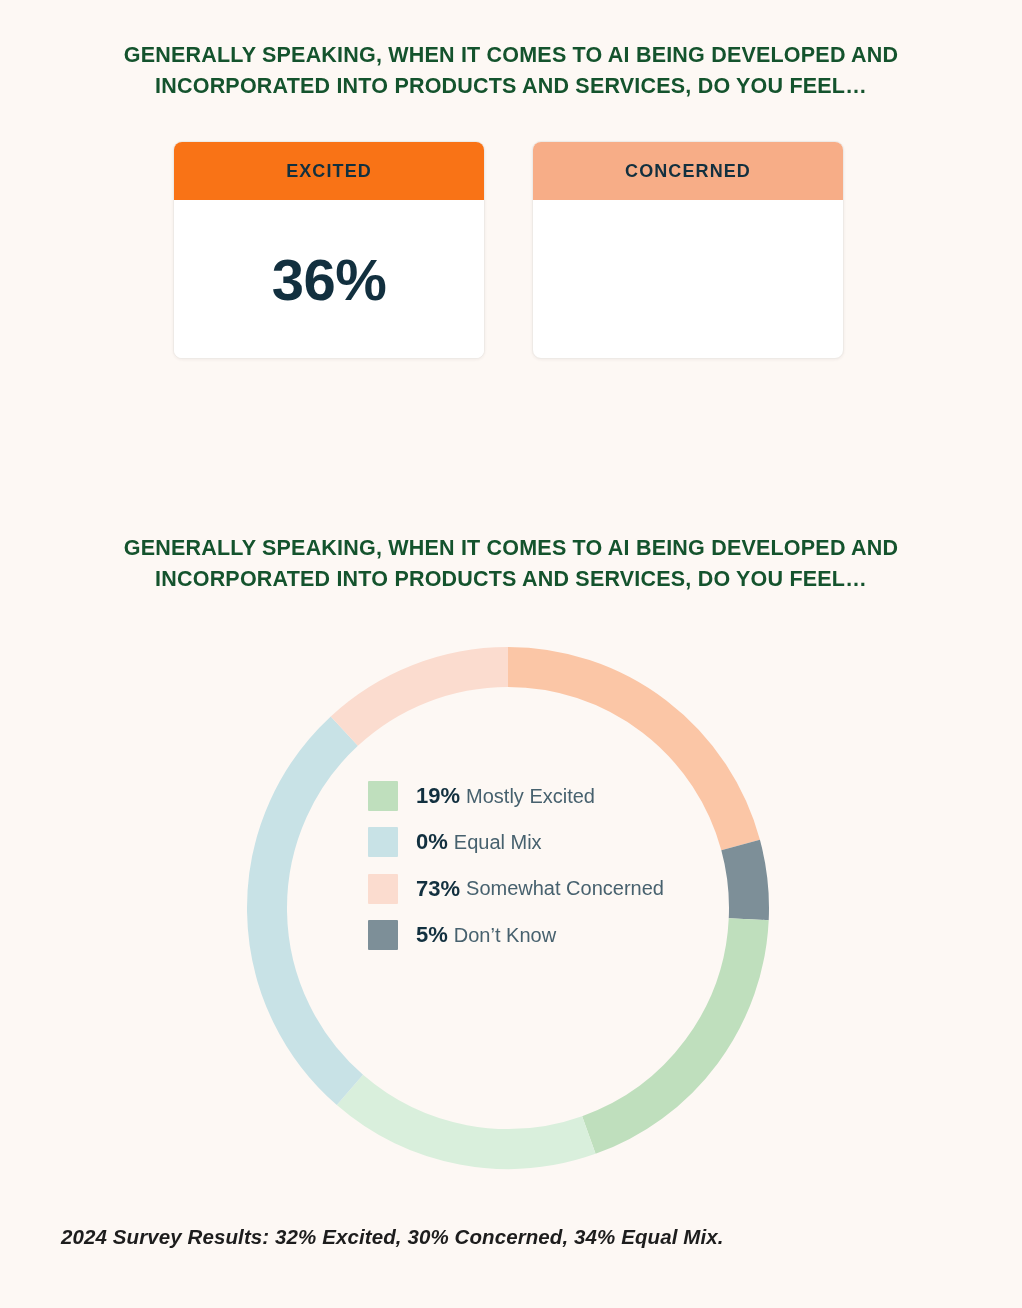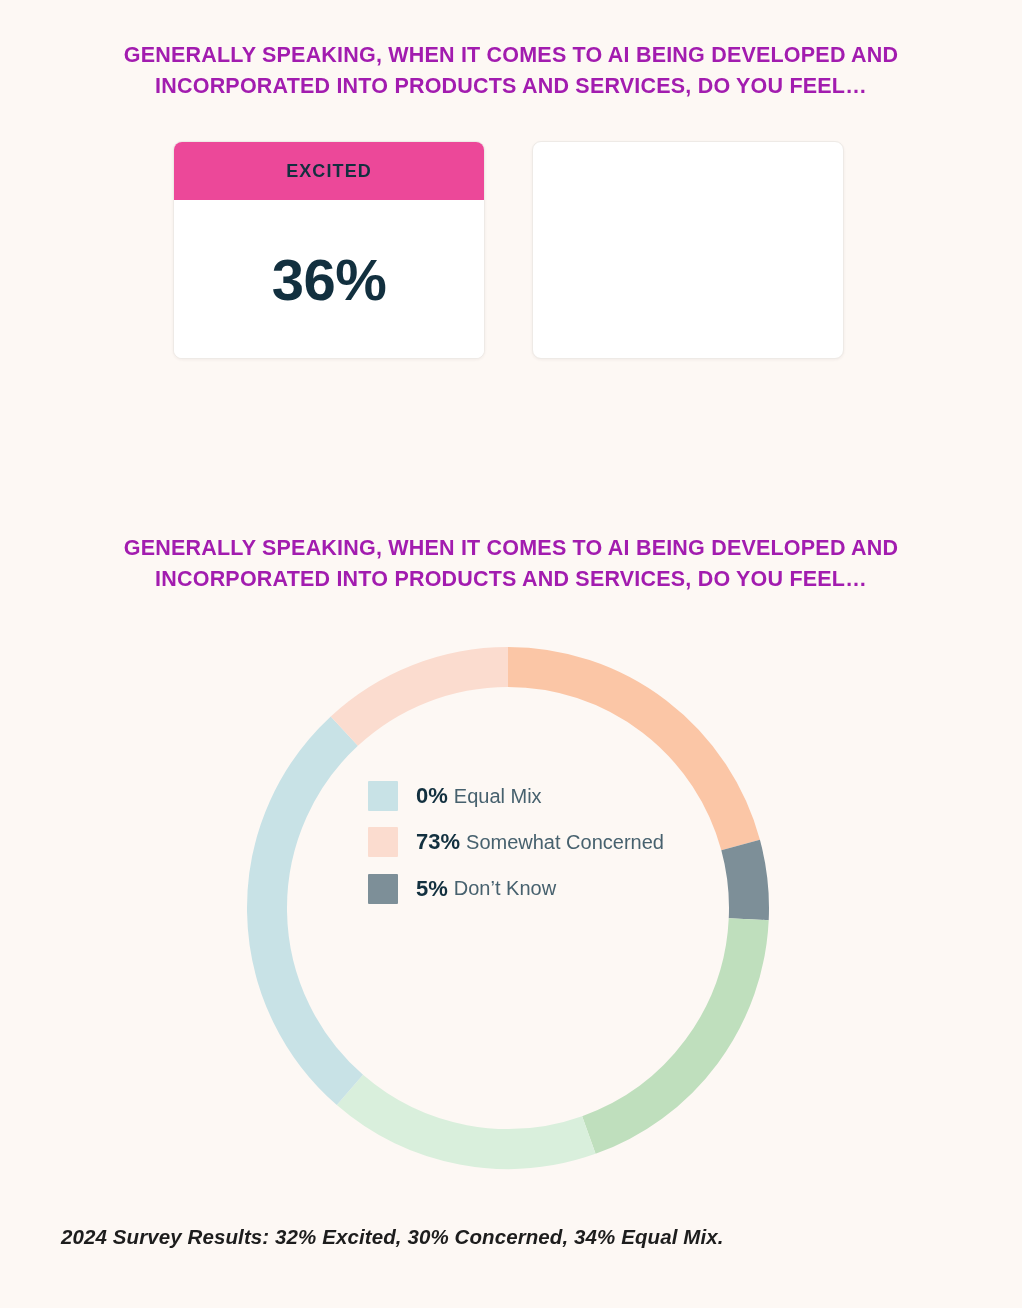--- a/index.html
+++ b/index.html
@@ -16,21 +16,21 @@
     position: relative;
   }
 
   
   .chart-title {
     font-size: 21.5px;
     font-weight: bold;
     letter-spacing: 0.2px;
     line-height: 1.42;
     text-align: center;
-    color: #a21caf;
+    color: #14532d;
     text-transform: uppercase;
   }
   #title-top {
     position: absolute;
     left: 61px;
     top: 40px;
     width: 900px;
   }
   #title-bottom {
     position: absolute;
@@ -142,29 +142,32 @@
   }
 </style>
 </head>
 <body>
 
 <div class="chart-title" id="title-top">GENERALLY SPEAKING, WHEN IT COMES TO AI BEING DEVELOPED AND INCORPORATED INTO PRODUCTS AND SERVICES, DO YOU FEEL…</div>
 
 <div class="cards-row">
 
   <div class="stat-card">
-    <div class="stat-card-header" id="card0-header" style="background: #ec4899; text-align: right;">
+    <div class="stat-card-header" id="card0-header" style="background: #f97316; text-align: right;">
       <span>EXCITED</span>
     </div>
     <div class="stat-card-body">
       <span class="stat-card-value">36%</span>
     </div>
   </div>
 
   <div class="stat-card">
+    <div class="stat-card-header" id="card1-header" style="background: rgb(247, 173, 135);">
+      <span>CONCERNED</span>
+    </div>
   </div>
 
 </div>
 
 <div class="chart-title" id="title-bottom">GENERALLY SPEAKING, WHEN IT COMES TO AI BEING DEVELOPED AND INCORPORATED INTO PRODUCTS AND SERVICES, DO YOU FEEL…</div>
 
 <div id="donut-wrap">
   <svg id="donut-svg" viewBox="0 0 528 528">
     <g id="donut-slices">
         <path d="M 264 23 A 241 241 0 0 1 496.625660710618 201.02141650570059" fill="none" stroke="#fbc6a6" stroke-width="40"></path>
@@ -172,20 +175,25 @@
         <path d="M 504.7377305070692 275.24033408336766 A 241 241 0 0 1 344.85952127720356 491.0302574962674" fill="none" stroke="#bfdfbd" stroke-width="40"></path>
         <path d="M 344.85952127720356 491.0302574962674 A 241 241 0 0 1 105.92120699031454 445.912328335935" fill="none" stroke="#d9efdc" stroke-width="40"></path>
         <path d="M 105.92120699031454 445.912328335935 A 241 241 0 0 1 100.34022414532149 87.0918945689701" fill="none" stroke="#c8e2e6" stroke-width="40"></path>
         <path d="M 100.34022414532149 87.0918945689701 A 241 241 0 0 1 263.99999999999994 23" fill="none" stroke="#fbdccf" stroke-width="40"></path>
       </g>
   </svg>
 </div>
 
 <div id="legend">
     <div class="legend-row">
+      <span class="legend-swatch" style="background: rgb(191, 223, 189);"></span>
+      <span class="legend-pct">19%</span>
+      <span class="legend-label">Mostly Excited</span>
+    </div>
+    <div class="legend-row">
       <span class="legend-swatch" style="background: rgb(200, 226, 230);"></span>
       <span class="legend-pct">0%</span>
       <span class="legend-label">Equal Mix</span>
     </div>
     <div class="legend-row">
       <span class="legend-swatch" style="background: rgb(251, 220, 207);"></span>
       <span class="legend-pct">73%</span>
       <span class="legend-label">Somewhat Concerned</span>
     </div>
     <div class="legend-row">

